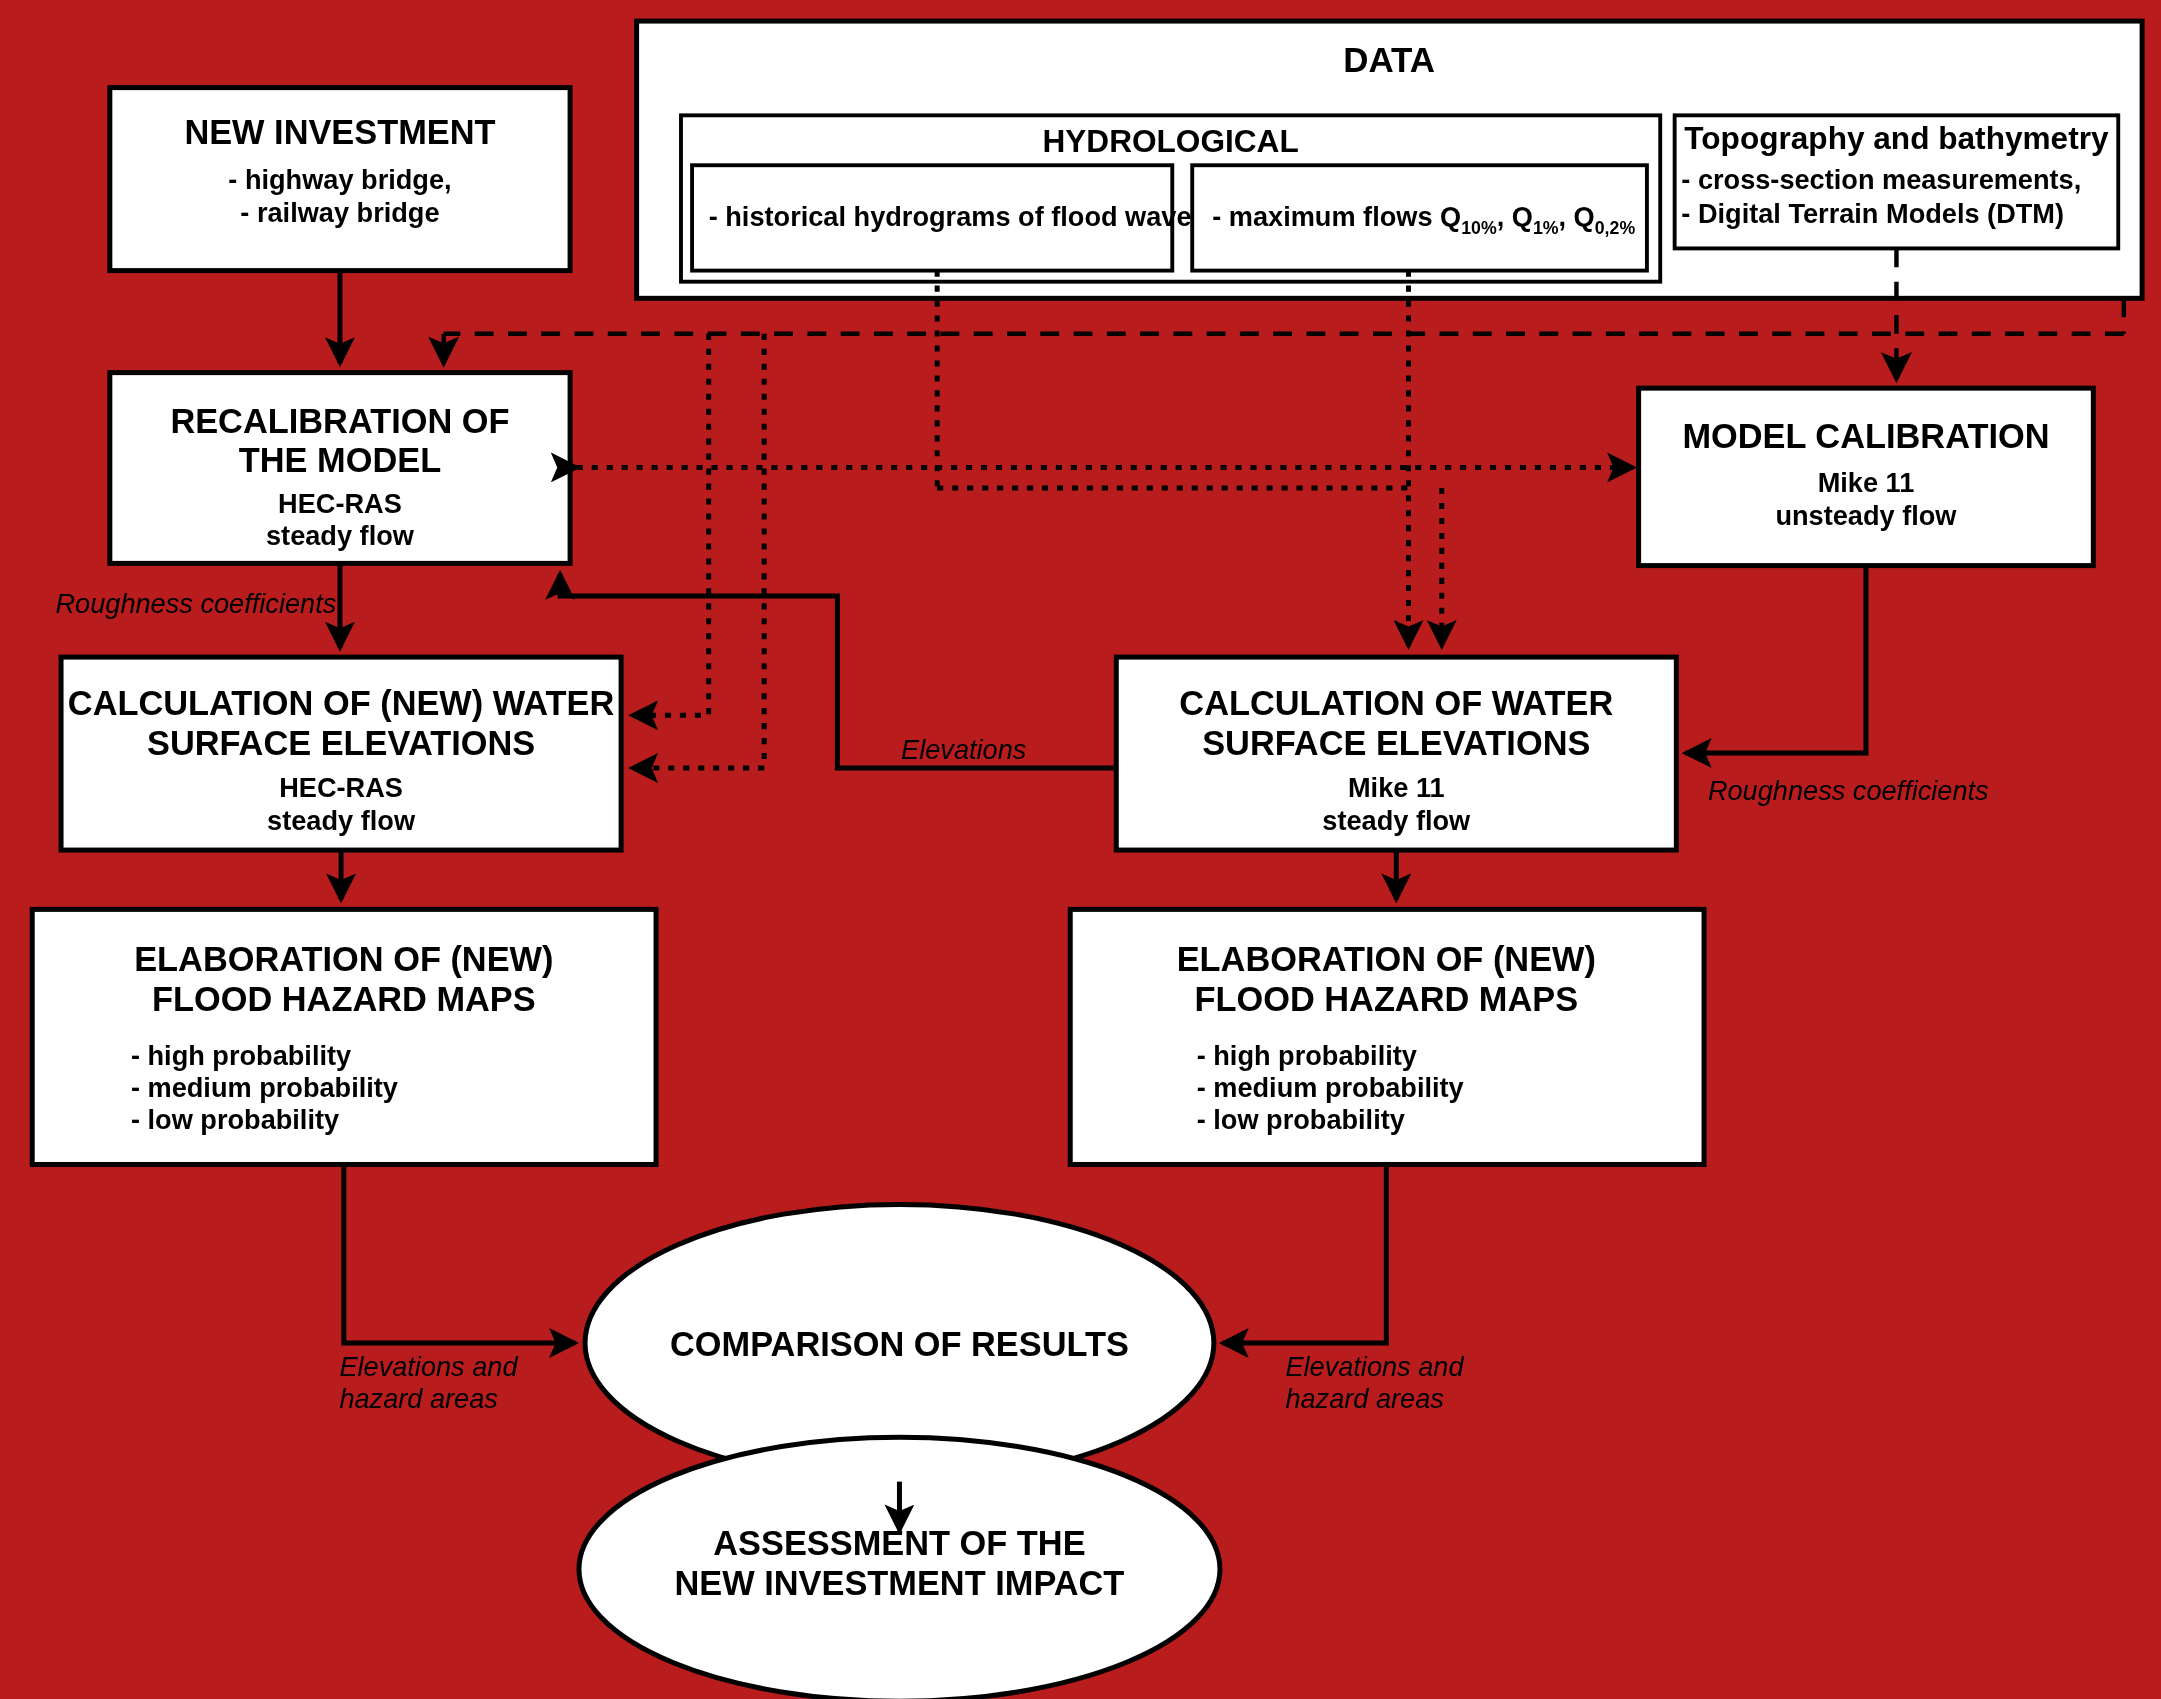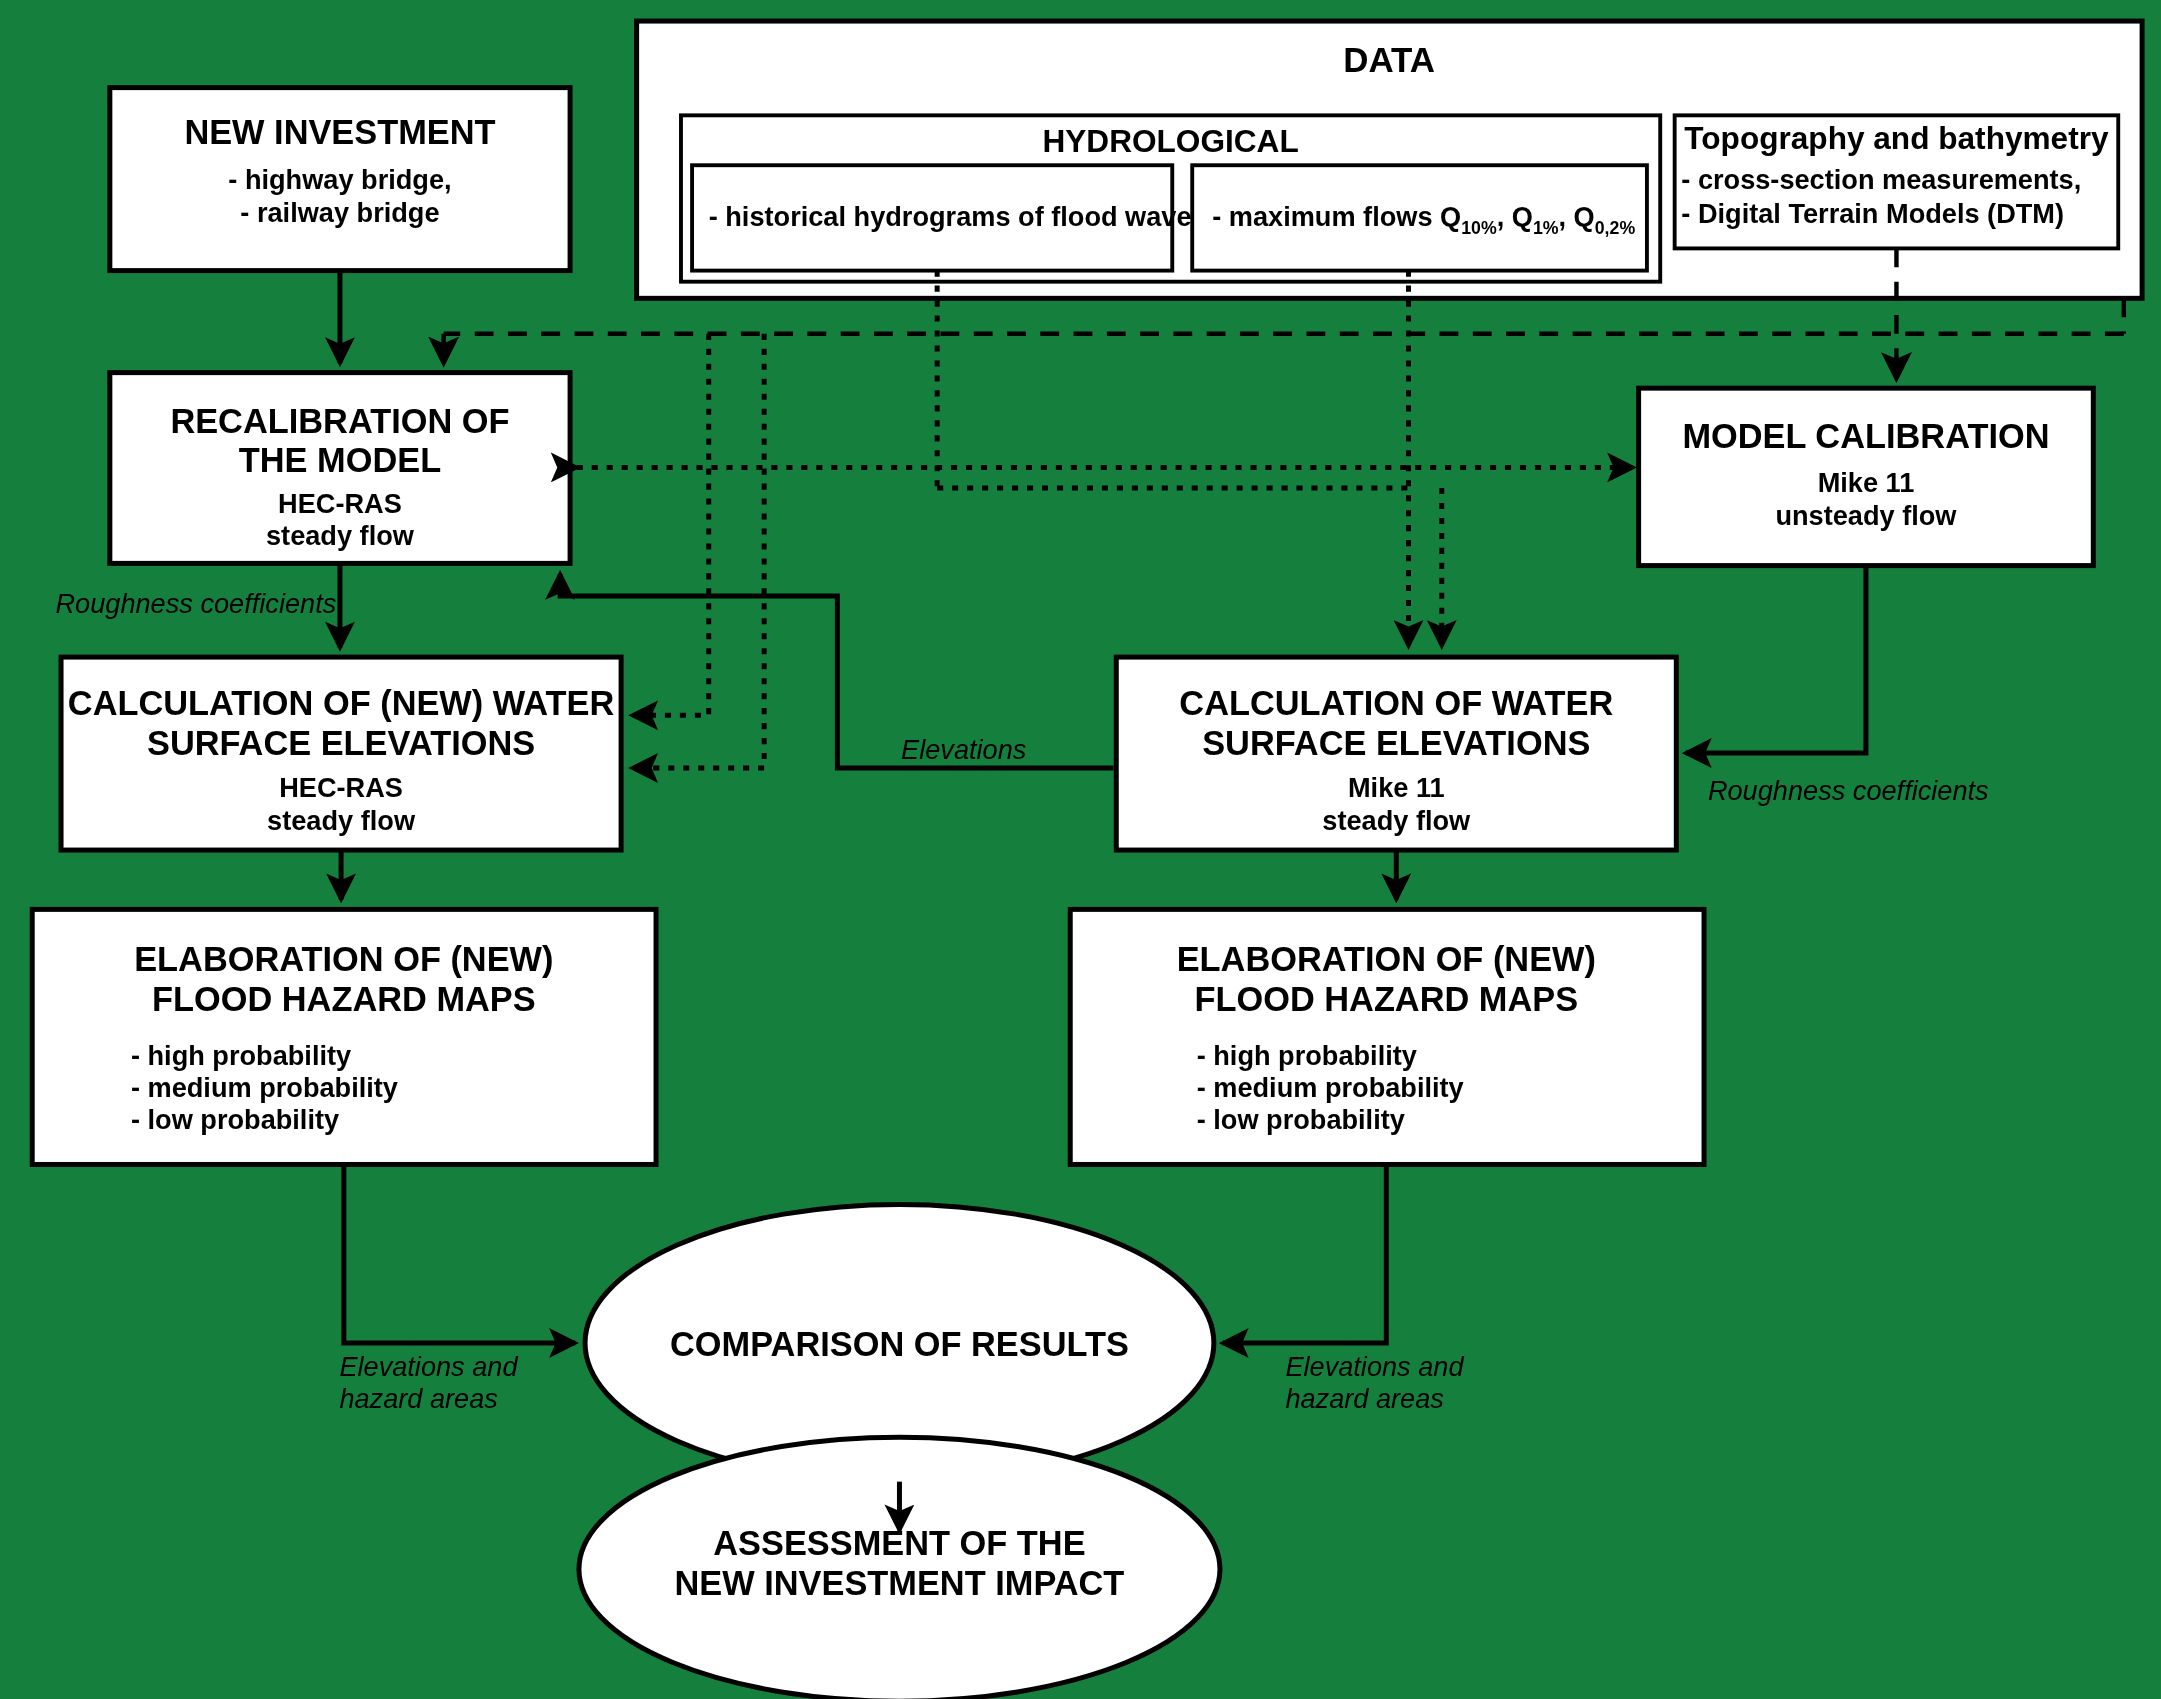--- a/index.html
+++ b/index.html
@@ -1,17 +1,17 @@
 <!DOCTYPE html>
 <html style="font-size:9px"><head>
 <meta charset="utf-8">
 <style>
   html,body{margin:0;padding:0;background:#ffffff;}
   body{font-family:"Liberation Sans", sans-serif;}
-  #page{position:relative;width:2161px;height:1699px;background:#15803d;overflow:hidden;text-align:center;}
+  #page{position:relative;width:2161px;height:1699px;background:#b91c1c;overflow:hidden;text-align:center;}
   svg{position:absolute;top:0;left:0;width:2161px;height:1699px;display:block;}
   .nodebox{fill:#ffffff;stroke:#000000;stroke-width:9;}
   .nodebox-thin{fill:#ffffff;stroke:#000000;stroke-width:7;}
   .ellipse{fill:#ffffff;stroke:#000000;stroke-width:9;}
   .solid{stroke:#000000;stroke-width:9;fill:none;}
   .dashed{stroke:#000000;stroke-width:8;fill:none;stroke-dasharray:34 26;}
   .dotted{stroke:#000000;stroke-width:9;fill:none;stroke-dasharray:11 16;}
   text{font-family:"Liberation Sans", sans-serif;fill:#000;}
   .t-title{font-size:63px;font-weight:bold;text-anchor:middle;}
   .t-hdr{font-size:57px;font-weight:bold;text-anchor:middle;}

